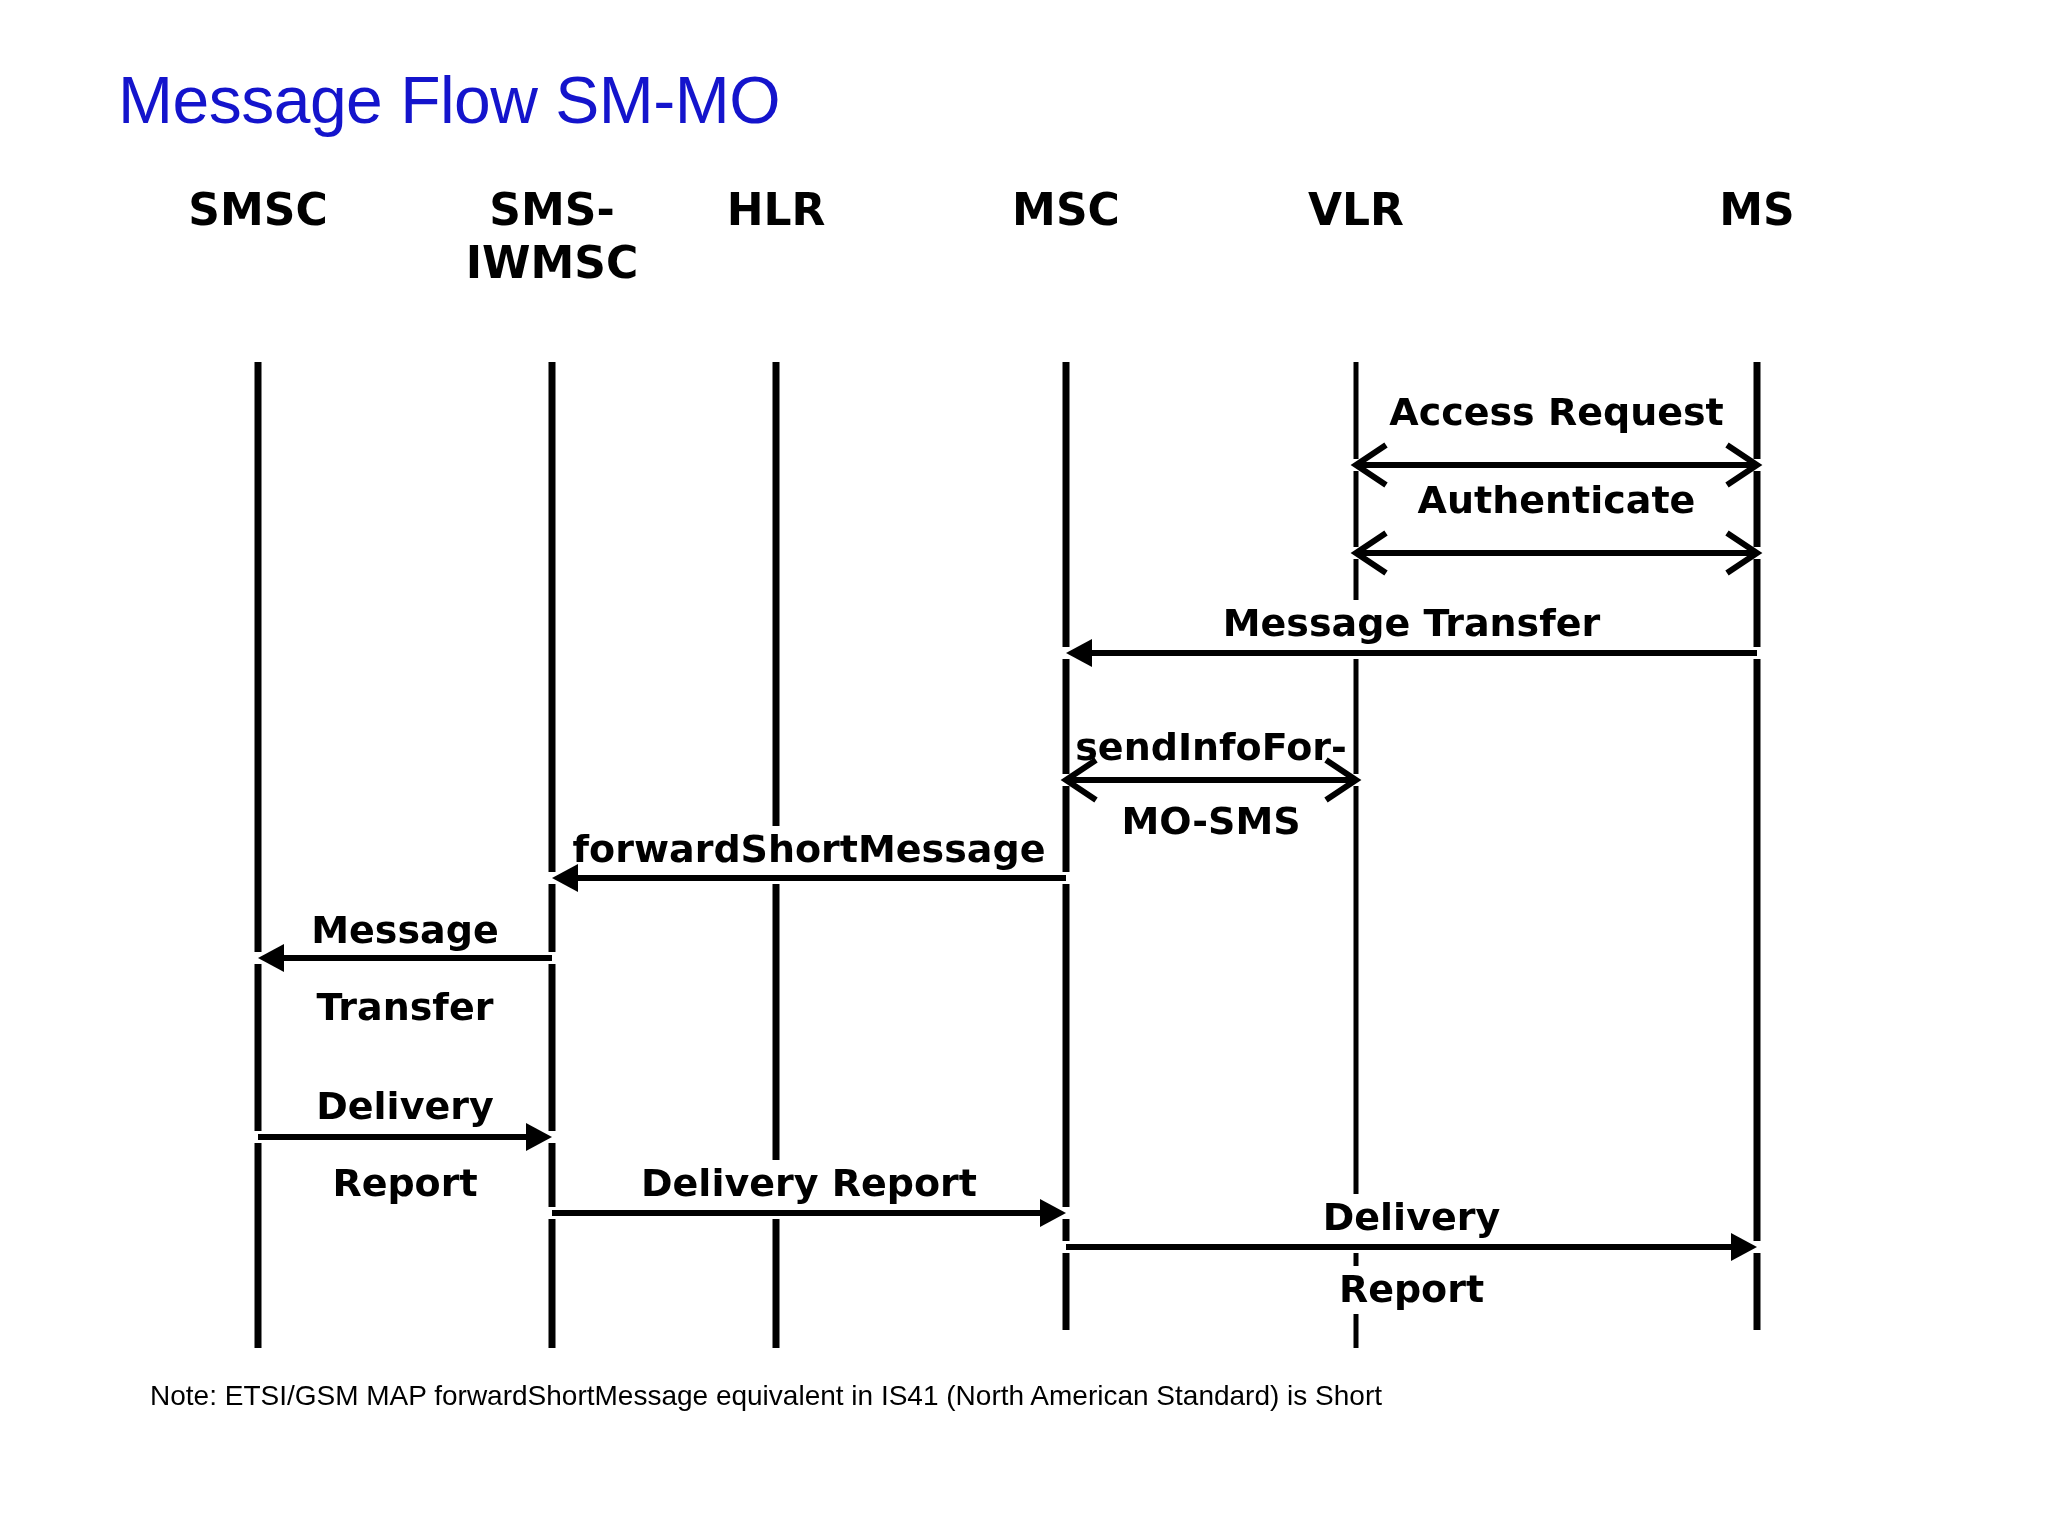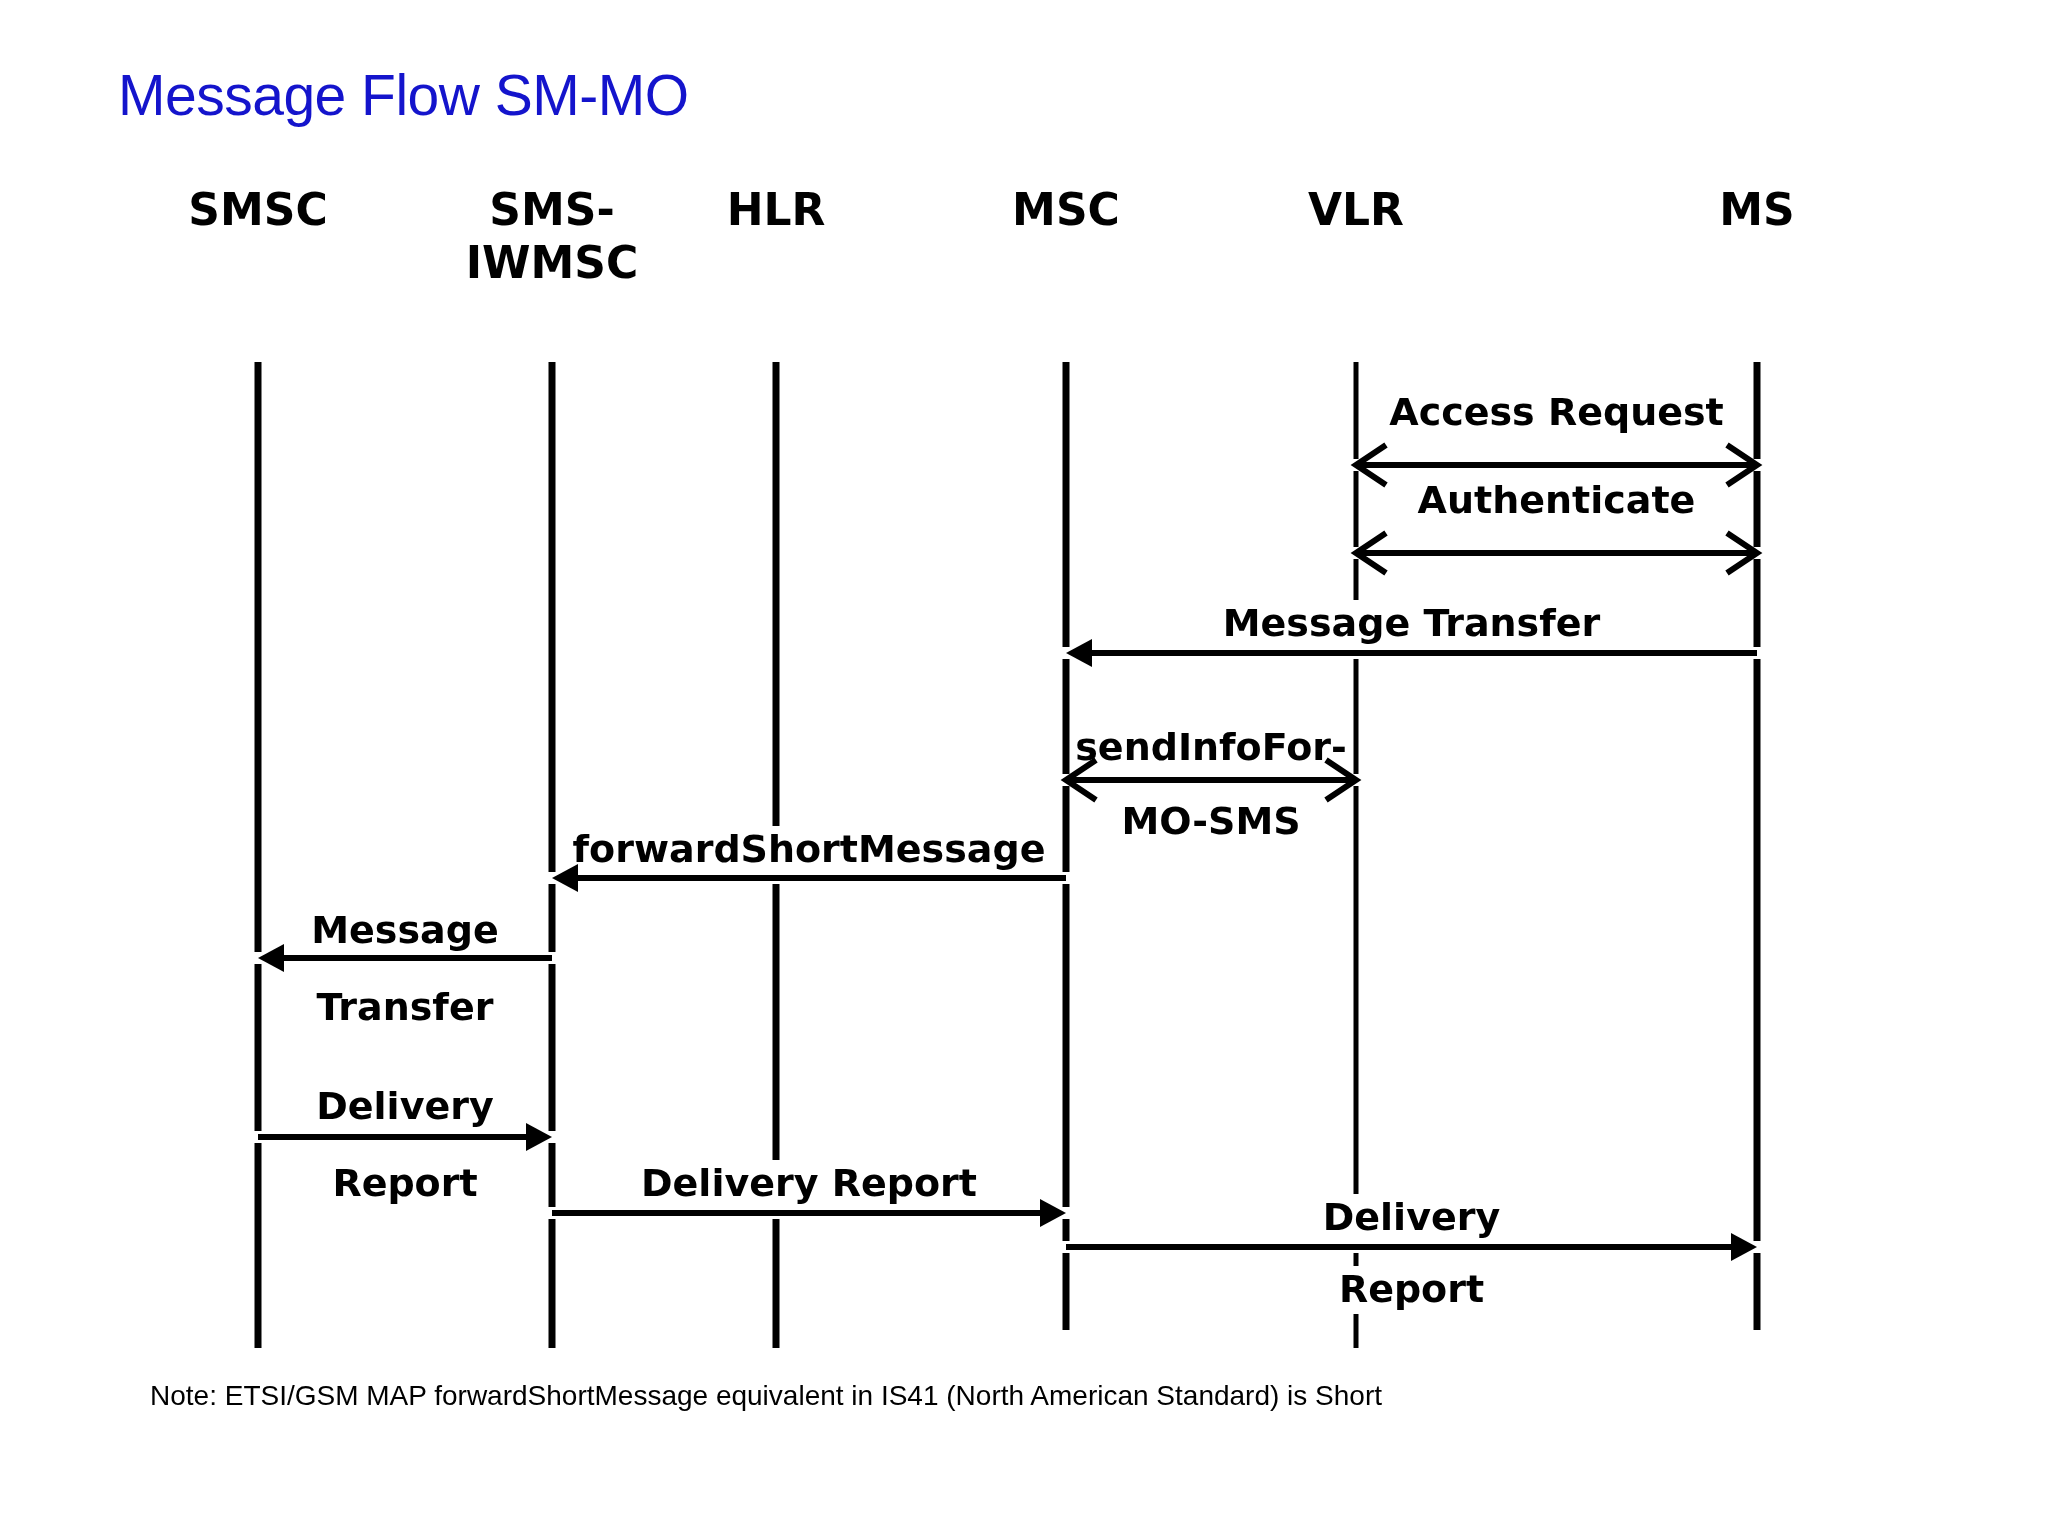--- a/index.html
+++ b/index.html
@@ -17,21 +17,21 @@
     position: relative;
     width: 2048px;
     height: 1536px;
     background: #ffffff;
   }
   #slide-title {
     position: absolute;
     left: 118px;
     top: 62px;
     font-family: "Liberation Sans", sans-serif;
-    font-size: 57px;
+    font-size: 66px;
     font-weight: 400;
     letter-spacing: -0.5px;
     color: #1414cc;
     white-space: nowrap;
   }
   #diagram-svg {
     position: absolute;
     left: 0;
     top: 0;
   }

